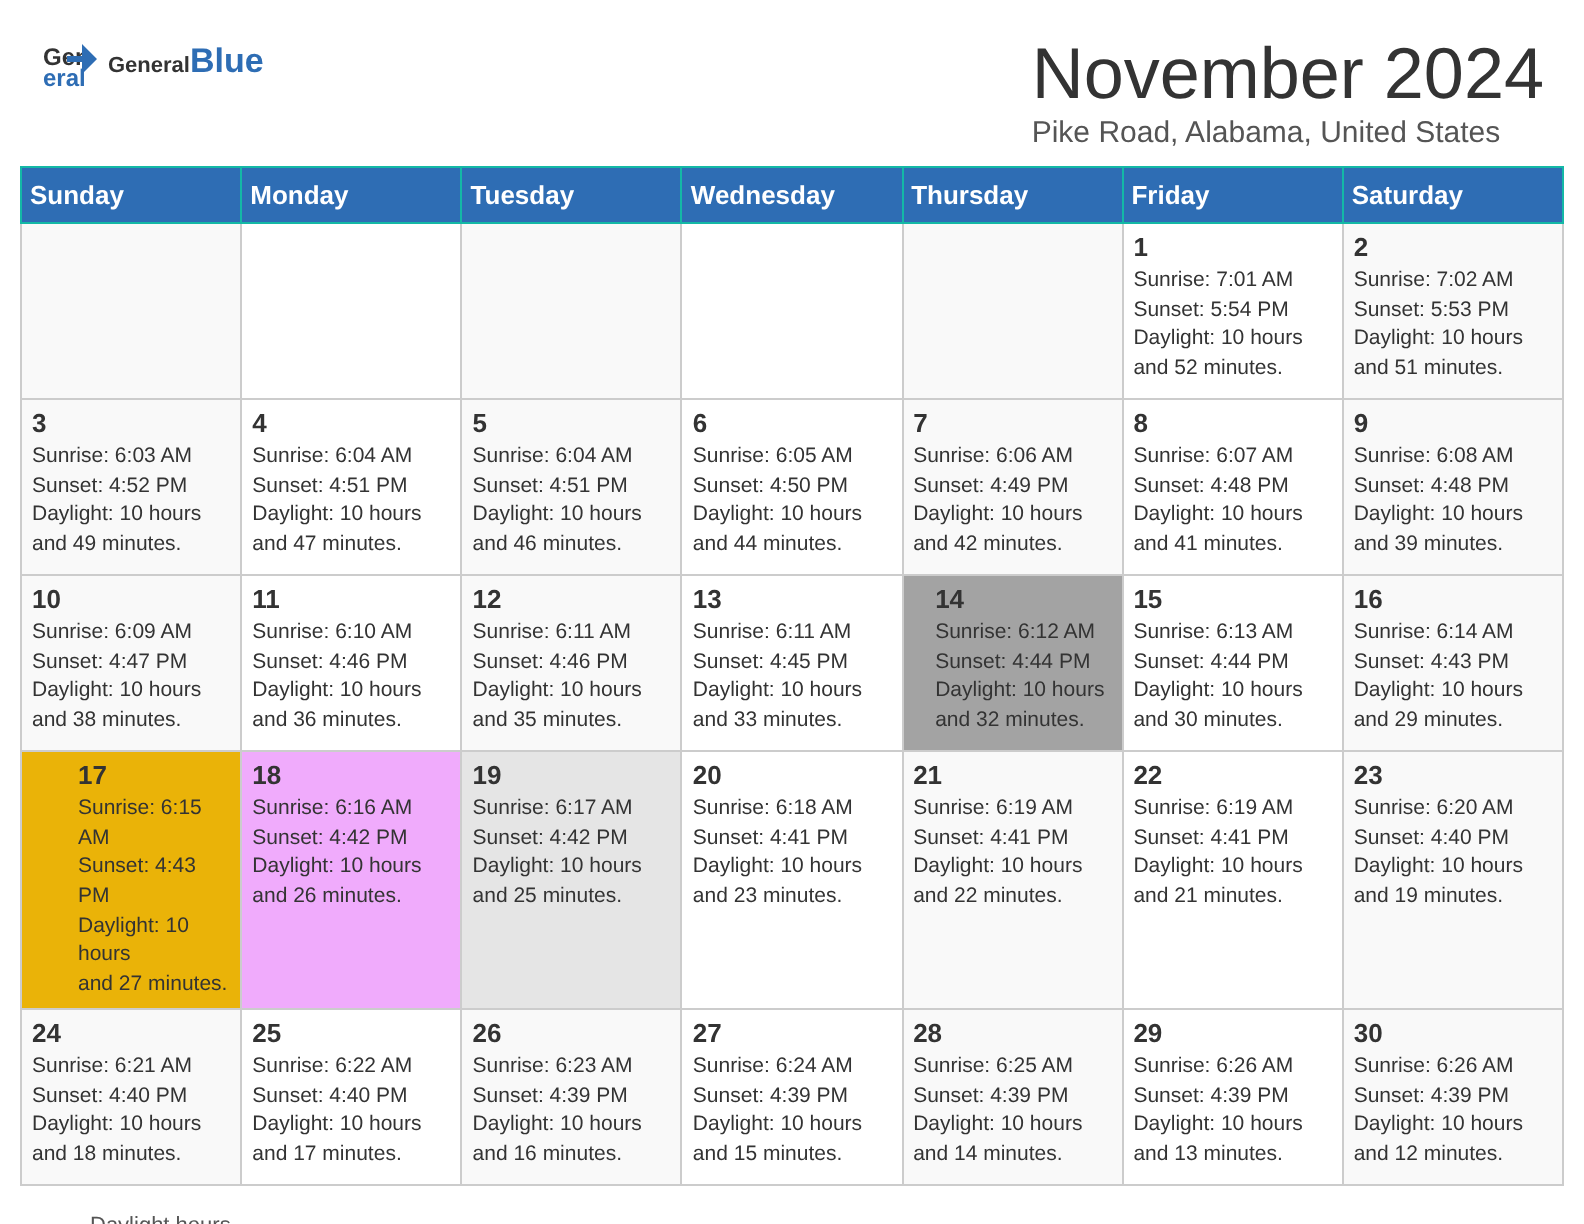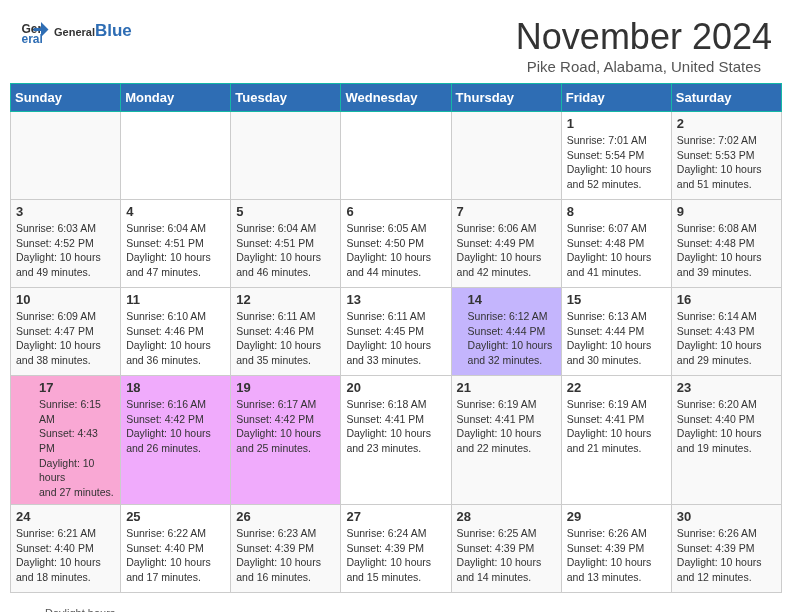--- a/index.html
+++ b/index.html
@@ -16,21 +16,21 @@
       display: flex;
       align-items: center;
       gap: 4px;
     }
 
     .logo-icon {
       width: 30px;
       height: 30px;
     }
 
-    .title-area { text-align: center; }
+    .title-area { text-align: left; }
     .month-title { font-size: 36px; color: #333; font-weight: normal; }
     .location-title { font-size: 15px; color: #555; }
 
     .calendar-container { padding: 0 10px 10px 10px; }
 
     table {
       width: 100%;
       border-collapse: collapse;
       table-layout: fixed;
     }
@@ -170,43 +170,43 @@
 Daylight: 10 hours
 and 36 minutes.</span></td>
           <td style="background: rgb(249, 249, 249);"><span class="day-number">12</span><span class="day-info" style="white-space: pre-line;">Sunrise: 6:11 AM
 Sunset: 4:46 PM
 Daylight: 10 hours
 and 35 minutes.</span></td>
           <td style="background: rgb(255, 255, 255);"><span class="day-number">13</span><span class="day-info" style="white-space: pre-line;">Sunrise: 6:11 AM
 Sunset: 4:45 PM
 Daylight: 10 hours
 and 33 minutes.</span></td>
-          <td style="background: #c4b5fd; padding-left: 16px;"><span class="day-number">14</span><span class="day-info" style="white-space: pre-line;">Sunrise: 6:12 AM
+          <td style="background: #a3a3a3; padding-left: 16px;"><span class="day-number">14</span><span class="day-info" style="white-space: pre-line;">Sunrise: 6:12 AM
 Sunset: 4:44 PM
 Daylight: 10 hours
 and 32 minutes.</span></td>
           <td style="background: rgb(255, 255, 255);"><span class="day-number">15</span><span class="day-info" style="white-space: pre-line;">Sunrise: 6:13 AM
 Sunset: 4:44 PM
 Daylight: 10 hours
 and 30 minutes.</span></td>
           <td style="background: rgb(249, 249, 249);"><span class="day-number">16</span><span class="day-info" style="white-space: pre-line;">Sunrise: 6:14 AM
 Sunset: 4:43 PM
 Daylight: 10 hours
 and 29 minutes.</span></td>
         </tr>
         <tr>
-          <td style="background: #f9a8d4; padding-left: 28px;"><span class="day-number">17</span><span class="day-info" style="white-space: pre-line;">Sunrise: 6:15 AM
+          <td style="background: #eab308; padding-left: 28px;"><span class="day-number">17</span><span class="day-info" style="white-space: pre-line;">Sunrise: 6:15 AM
 Sunset: 4:43 PM
 Daylight: 10 hours
 and 27 minutes.</span></td>
           <td style="background: #f0abfc;"><span class="day-number">18</span><span class="day-info" style="white-space: pre-line;">Sunrise: 6:16 AM
 Sunset: 4:42 PM
 Daylight: 10 hours
 and 26 minutes.</span></td>
-          <td style="background: #f0abfc;"><span class="day-number">19</span><span class="day-info" style="white-space: pre-line;">Sunrise: 6:17 AM
+          <td style="background: #e5e5e5;"><span class="day-number">19</span><span class="day-info" style="white-space: pre-line;">Sunrise: 6:17 AM
 Sunset: 4:42 PM
 Daylight: 10 hours
 and 25 minutes.</span></td>
           <td style="background: rgb(255, 255, 255);"><span class="day-number">20</span><span class="day-info" style="white-space: pre-line;">Sunrise: 6:18 AM
 Sunset: 4:41 PM
 Daylight: 10 hours
 and 23 minutes.</span></td>
           <td style="background: rgb(249, 249, 249);"><span class="day-number">21</span><span class="day-info" style="white-space: pre-line;">Sunrise: 6:19 AM
 Sunset: 4:41 PM
 Daylight: 10 hours

